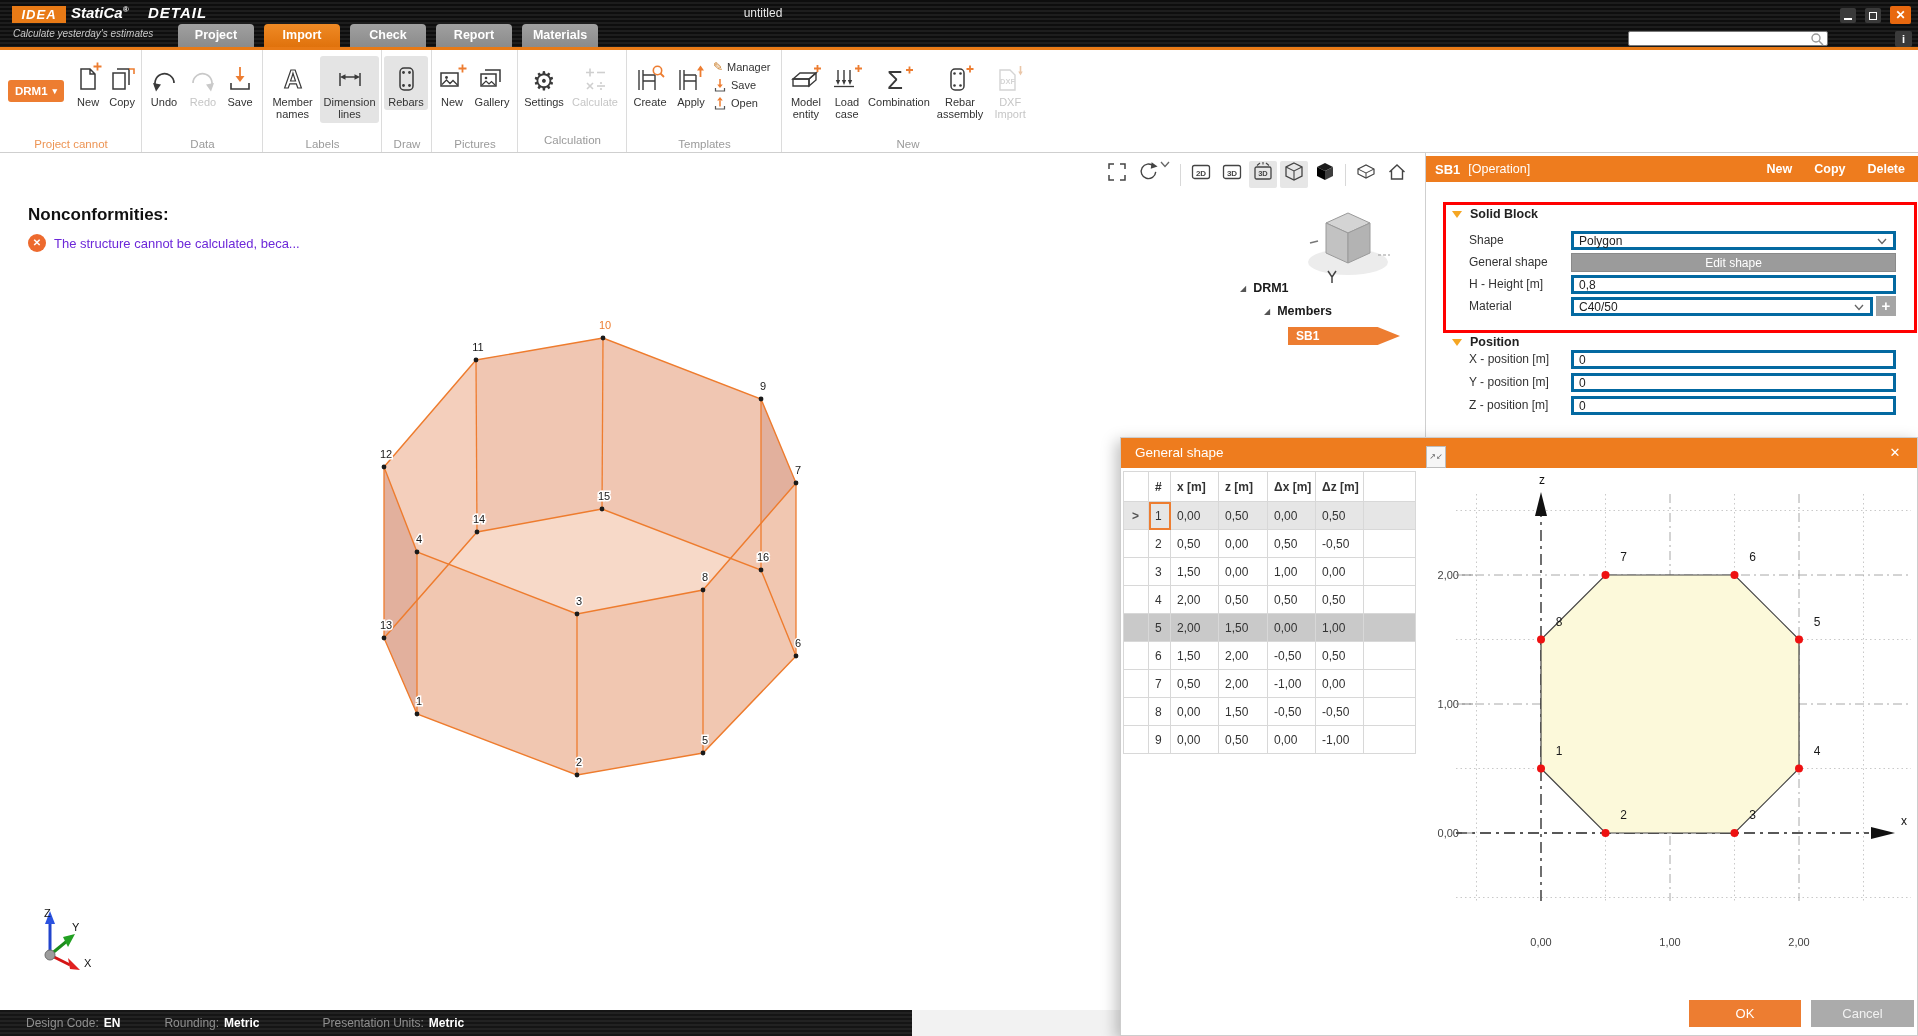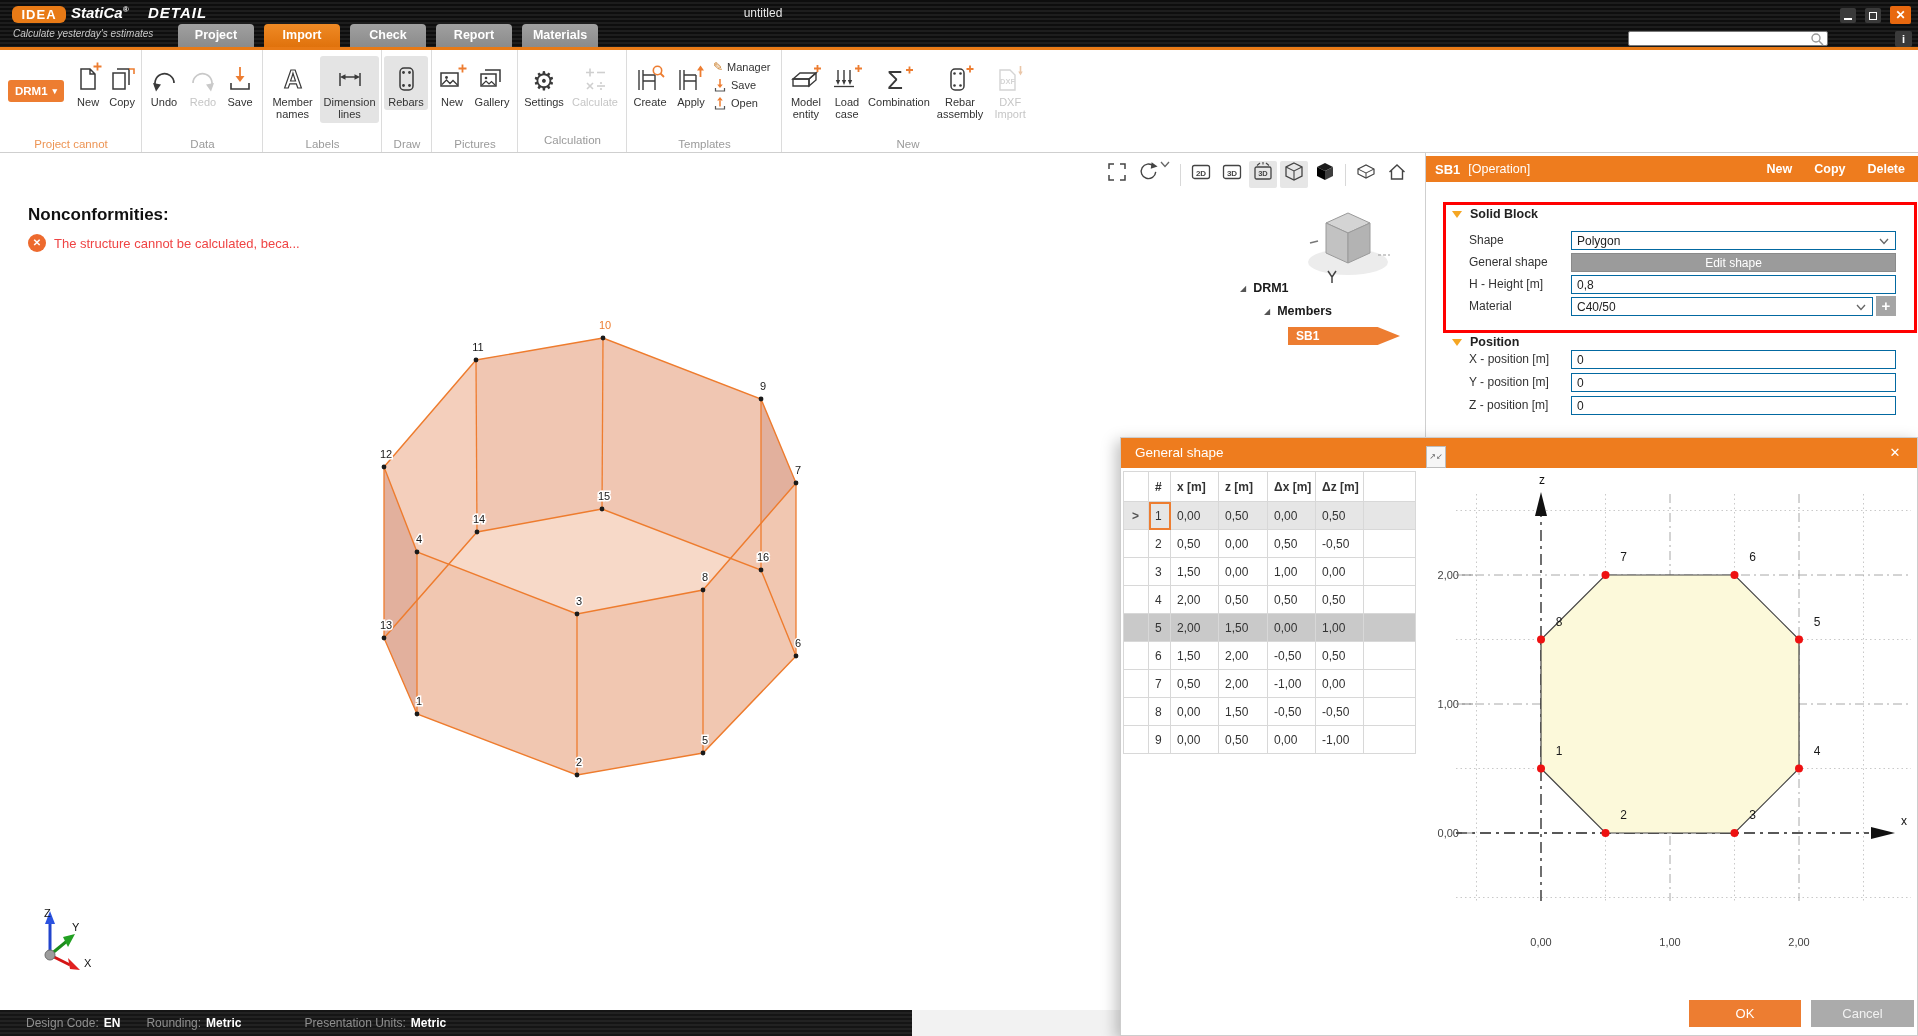--- a/index.html
+++ b/index.html
@@ -3,21 +3,21 @@
 <meta charset="utf-8">
 <style>
   * { margin:0; padding:0; box-sizing:border-box; }
   html,body { width:1918px; height:1036px; font-family:"Liberation Sans", sans-serif; background:#fff; overflow:hidden; }
   .app { position:relative; width:1918px; height:1036px; overflow:hidden; }
 
   
   .titlebar { position:absolute; left:0; top:0; width:1918px; height:47px;
     background:repeating-linear-gradient(180deg,#0e0e0e 0 2px,#1d1d1d 2px 4px); }
   .logo-badge { position:absolute; left:12px; top:6px; width:54px; height:17px; background:#e87a16;
-    border-radius:6px; color:#fff; font-weight:bold; font-size:13px; text-align:center; line-height:17px; letter-spacing:1px; }
+    border-radius:0; color:#fff; font-weight:bold; font-style:italic; font-size:13px; text-align:center; line-height:17px; letter-spacing:1px; }
   .brand { position:absolute; left:71px; top:4px; color:#fff; font-weight:bold; font-style:italic; font-size:15px; }
   .brand sup { font-size:8px; }
   .product { position:absolute; left:148px; top:4px; color:#fff; font-weight:bold; font-style:italic; font-size:15px; letter-spacing:1px; }
   .tagline { position:absolute; left:13px; top:28px; color:#c9c9c9; font-style:italic; font-size:10px; }
   .doc-title { position:absolute; left:718px; top:6px; width:90px; text-align:center; color:#e8e8e8; font-size:12px; }
   .win-btn { position:absolute; top:8px; width:16px; height:15px; background:#3a3a3a; border-radius:2px; display:flex; align-items:center; justify-content:center; }
   .win-min { left:1840px; } .win-max { left:1865px; }
   .win-min i { display:block; width:8px; height:2px; background:#fff; margin-top:6px; }
   .win-max i { display:block; width:8px; height:8px; border:1.5px solid #fff; }
   .win-close { position:absolute; left:1890px; top:6px; width:21px; height:18px; background:#e8680f; border-radius:2px;
@@ -46,21 +46,21 @@
   .drm-btn { align-self:flex-start; margin:24px 7px 0 6px; background:#ed7d31; color:#fff; font-weight:bold; font-size:11.5px;
     padding:5px 7px; border-radius:3px; display:flex; align-items:center; gap:5px; }
   .tpl-stack { display:flex; flex-direction:column; justify-content:flex-start; gap:4px; margin:4px 0 0 2px; }
   .tpl-small { display:flex; align-items:center; gap:4px; font-size:11px; color:#333; }
 
   
   .viewport { position:absolute; left:0; top:153px; width:1425px; height:857px; background:#fff; }
   .nonconf-title { position:absolute; left:28px; top:52px; font-size:17px; font-weight:bold; color:#111; }
   .nonconf-row { position:absolute; left:28px; top:81px; display:flex; align-items:center; gap:8px; }
   .nonconf-icon { width:18px; height:18px; border-radius:50%; background:#ed6a2e; color:#fff; font-size:10px; font-weight:bold; text-align:center; line-height:18px; }
-  .nonconf-text { font-size:13px; color:#ef4444; }
+  .nonconf-text { font-size:13px; color:#6d28d9; }
   .view-tools { position:absolute; left:1103px; top:8px; display:flex; align-items:center; gap:3px; }
   .vt-btn { width:28px; height:27px; display:flex; justify-content:center; border-radius:2px; }
   .vt-btn.active { background:#e6e6e6; }
   .vt-sep { width:1px; height:22px; background:#d8d8d8; margin:0 3px; }
   .nav-tree { position:absolute; left:1240px; top:128px; font-size:12.5px; color:#1a1a1a; }
   .tree-row { display:flex; align-items:center; margin-bottom:9px; }
   .tree-marker { font-size:8px; color:#555; margin-right:7px; }
   .tree-label { font-weight:bold; }
   .sb1-banner { position:relative; margin-left:48px; width:112px; height:18px; background:#ed7d31; color:#fff; font-weight:bold;
     font-size:12px; line-height:18px; padding-left:8px;
@@ -69,21 +69,21 @@
   
   .panel { position:absolute; left:1425px; top:153px; width:493px; height:883px; background:#fff; border-left:1px solid #cfcfcf; }
   .panel-header { position:absolute; left:0; top:3px; width:493px; height:26px; background:#ee7c1e; color:#fff; display:flex; align-items:center; }
   .panel-header .pid { font-weight:bold; font-size:13px; margin-left:9px; }
   .panel-header .ptype { font-size:12.5px; margin-left:8px; }
   .panel-actions { margin-left:auto; display:flex; gap:22px; margin-right:14px; font-weight:bold; font-size:12.5px; }
   .highlight-box { position:absolute; left:17px; top:49px; width:474px; height:131px; border:3px solid #ff0000; pointer-events:none; z-index:5; }
   .sec-header { position:absolute; display:flex; align-items:center; gap:8px; font-size:12.5px; font-weight:bold; color:#222; }
   .sec-tri { width:0; height:0; border-left:5px solid transparent; border-right:5px solid transparent; border-top:7px solid #f5a623; }
   .fld-label { position:absolute; left:43px; font-size:12px; color:#333; line-height:18px; }
-  .fld { position:absolute; left:145px; height:19px; border:1px solid #0369a1; background:#fff; font-size:12px; color:#222;
+  .fld { position:absolute; left:145px; height:19px; border:3px solid #0369a1; background:#fff; font-size:12px; color:#222;
     display:flex; align-items:center; padding-left:5px; }
   .fld .chev { margin-left:auto; margin-right:6px; }
   .btn-gray { position:absolute; left:145px; height:19px; background:#9b9b9b; border:1px solid #8a8a8a; color:#fff; font-size:12px;
     display:flex; align-items:center; justify-content:center; }
   .plus-btn { position:absolute; height:20px; width:20px; background:#a5a5a5; color:#fff; font-weight:bold; font-size:15px;
     text-align:center; line-height:20px; }
 
   
   .dialog { position:absolute; left:1120px; top:437px; width:798px; height:599px; background:#fff; border:1px solid #cdcdcd;
     box-shadow:-4px 4px 14px rgba(0,0,0,.25); z-index:10; }
@@ -791,20 +791,20 @@
       <span>↗↙</span>
     </div>
 
     <div class="dlg-btn ok-btn">OK</div>
     <div class="dlg-btn cancel-btn">Cancel</div>
   </div>
 
   <div class="statusbar">
     <span class="sl">Design Code:</span>
     <span class="sv">EN</span>
-    <span class="sl" style="margin-left:26px">Rounding:</span>
+    <span class="sl" style="margin-left:44px">Rounding:</span>
     <span class="sv">Metric</span>
     <span class="sl" style="margin-left:63px">Presentation Units:</span>
     <span class="sv">Metric</span>
   </div>
   <div class="status-filler"></div>
 
 </div>
 
 </body></html>

